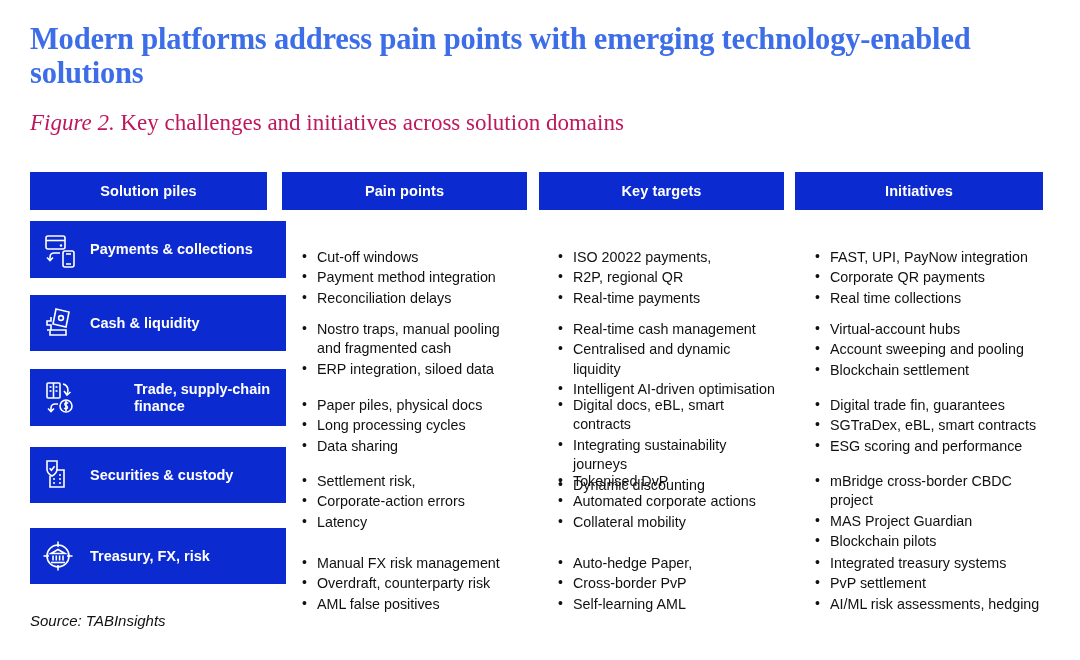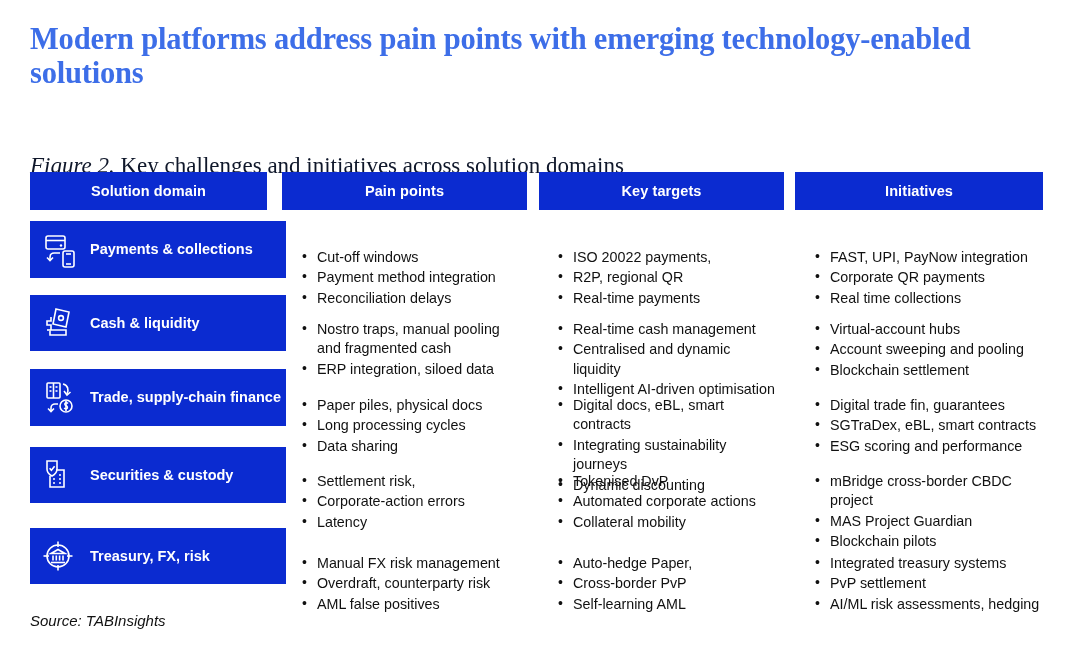--- a/index.html
+++ b/index.html
@@ -19,23 +19,22 @@
     font-weight:bold;
     font-size:30.5px;
     line-height:34px;
     color:#3D6EE8;
     letter-spacing:-0.2px;
   }
   .subtitle{
     position:absolute;left:30px;top:110px;width:990px;
     font-family:"Liberation Serif", serif;
     font-size:23px;
-    color:#0f172a;
+    color:#be185d;
     white-space:nowrap;
-    margin-top:43px;
   }
   .subtitle .fig{font-style:italic;}
 
   
   .table{position:absolute;left:0;top:0;width:1080px;height:660px;}
 
   .hdr{
     position:absolute;
     height:38px;
     background:#0B2BD0;
@@ -103,21 +102,21 @@
 <div class="page">
 
   <div class="title">Modern platforms address pain points with emerging technology-enabled solutions</div>
 
   <div class="subtitle">
     <span class="fig">Figure 2.</span><span> Key challenges and initiatives across solution domains</span>
   </div>
 
   <div class="table">
 
-    <div class="hdr hdr-domain">Solution domain</div>
+    <div class="hdr hdr-domain">Solution piles</div>
     <div class="hdr hdr-pain">Pain points</div>
     <div class="hdr hdr-targets">Key targets</div>
     <div class="hdr hdr-init">Initiatives</div>
 
     <div class="rowlabel" style="top:221px;height:57px;">
       <span class="ico">
         <svg width="40" height="38" viewBox="0 0 40 38" fill="none" stroke="#ffffff" stroke-width="1.6">
           <rect x="4" y="5" width="19" height="13" rx="2"></rect>
           <line x1="4" y1="9.5" x2="23" y2="9.5"></line>
           <circle cx="19" cy="14.5" r="1.2" fill="#ffffff" stroke="none"></circle>
@@ -177,21 +176,21 @@
       </ul>
     </div>
     <div class="cell col-init" style="top:303px;">
       <ul>
         <li>Virtual-account hubs</li>
         <li>Account sweeping and pooling</li>
         <li>Blockchain settlement</li>
       </ul>
     </div>
 
-    <div class="rowlabel" style="top:369px;height:57px;">
+    <div class="rowlabel" style="top:369px;height:57px;gap:44px;">
       <span class="ico">
         <svg width="40" height="38" viewBox="0 0 40 38" fill="none" stroke="#ffffff" stroke-width="1.6">
           <rect x="5" y="4" width="13" height="15" rx="1"></rect>
           <line x1="11.5" y1="4" x2="11.5" y2="19"></line>
           <line x1="7.5" y1="8" x2="9.5" y2="8"></line>
           <line x1="7.5" y1="12" x2="9.5" y2="12"></line>
           <line x1="13.5" y1="8" x2="15.5" y2="8"></line>
           <line x1="13.5" y1="12" x2="15.5" y2="12"></line>
           <path d="M21 5 C26 6 27 11 25 15"></path>
           <path d="M22 12 L25 16 L28.5 13"></path>

